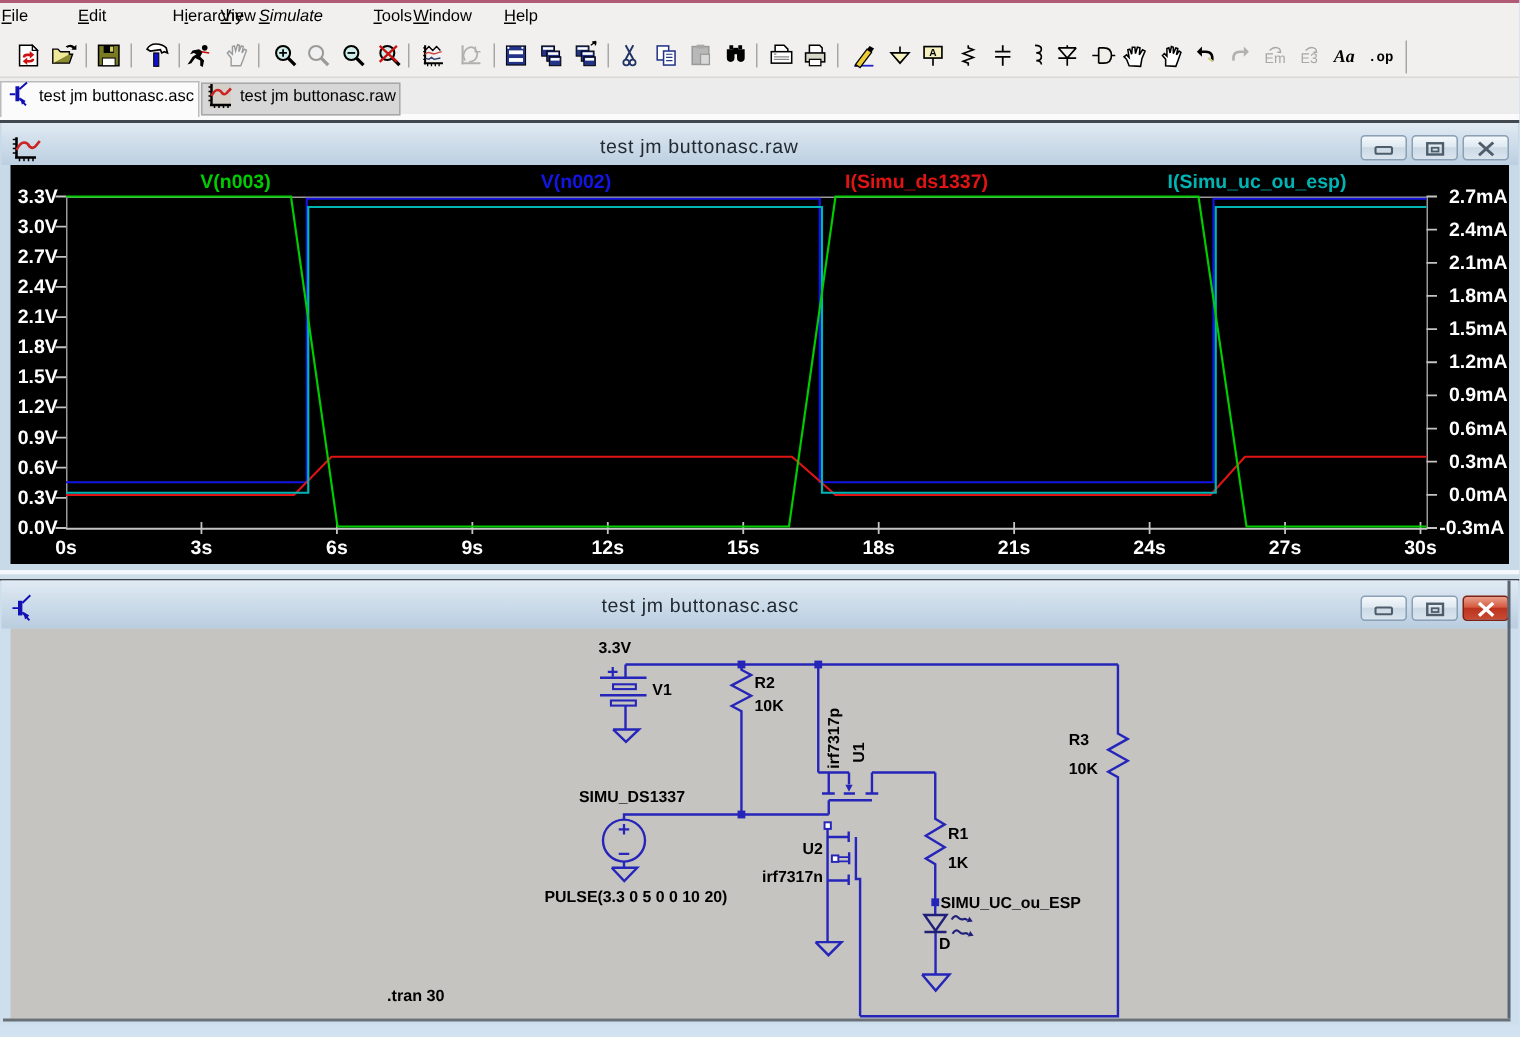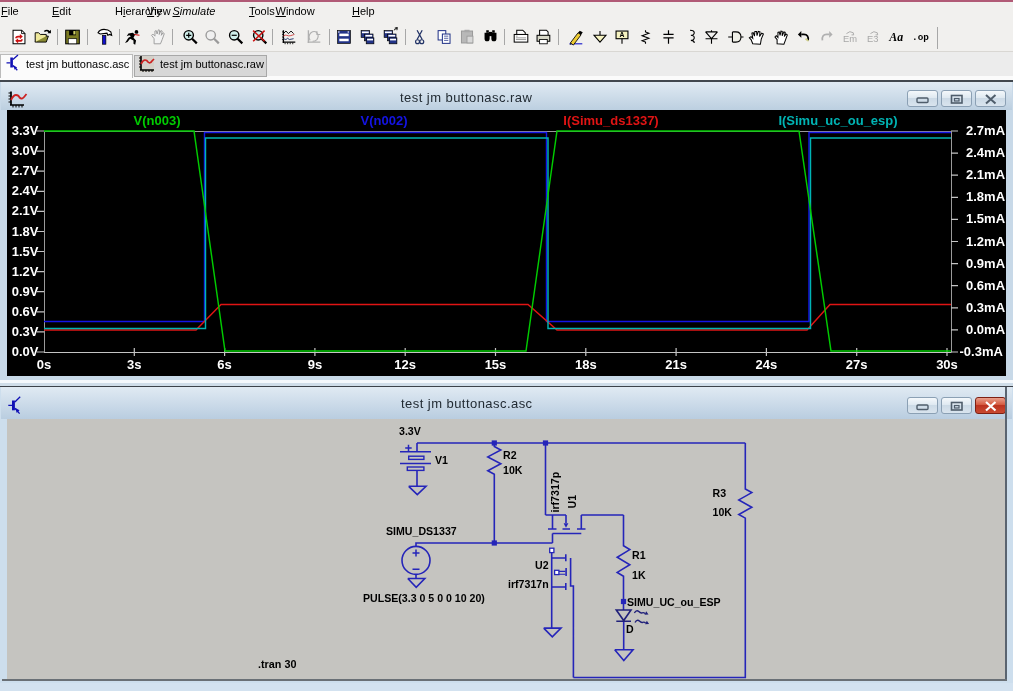--- a/index.html
+++ b/index.html
@@ -18,21 +18,21 @@
 <div class="abs" style="left:0;top:0;width:1013px;height:2px;background:#b15a76;"></div>
 
 <div class="abs" style="left:0;top:2px;width:1013px;height:22px;background:#f1f0ee;"></div>
 <div class="menuitem" style="left:1px;"><u>F</u>ile</div>
 <div class="menuitem" style="left:52px;"><u>E</u>dit</div>
 <div class="menuitem" style="left:71px;padding-left:44px;">H<u>i</u>erarchy</div>
 <div class="menuitem" style="left:147px;"><u>V</u>iew</div>
 <div class="menuitem" style="left:172.5px;font-style:italic;"><u>S</u>imulate</div>
 <div class="menuitem" style="left:233px;margin-left:16px;"><u>T</u>ools</div>
 <div class="menuitem" style="left:275.5px;"><u>W</u>indow</div>
-<div class="menuitem" style="left:336px;margin-left:16px;"><u>H</u>elp</div>
+<div class="menuitem" style="left:336px;"><u>H</u>elp</div>
 
 <div class="abs" style="left:0;top:24px;width:1013px;height:28px;background:#f1f0ee;border-bottom:1px solid #d9d7d3;box-sizing:border-box;"></div>
 <svg class="abs" style="left:0;top:0;" width="1013" height="52">
     <g transform="translate(19,37) scale(0.85)">
       <path d="M-7,-8h10l4,4v12h-14z" fill="#fff" stroke="#000" stroke-width="1.2"></path>
       <path d="M3,-8l4,4h-4z" fill="#fff" stroke="#000" stroke-width="1"></path>
       <path d="M-4.5,1.5 q0,-3 3.5,-3l2,0l0,-2l3.5,3l-3.5,3l0,-2l-2,0q-1.5,0 -1.5,1z" fill="#cc1111"></path>
       <path d="M4.5,2.5 q0,3 -3.5,3l-2,0l0,2l-3.5,-3l3.5,-3l0,2l2,0q1.5,0 1.5,-1z" fill="#cc1111"></path>
     </g>
     <g transform="translate(42,37) scale(0.85)">

